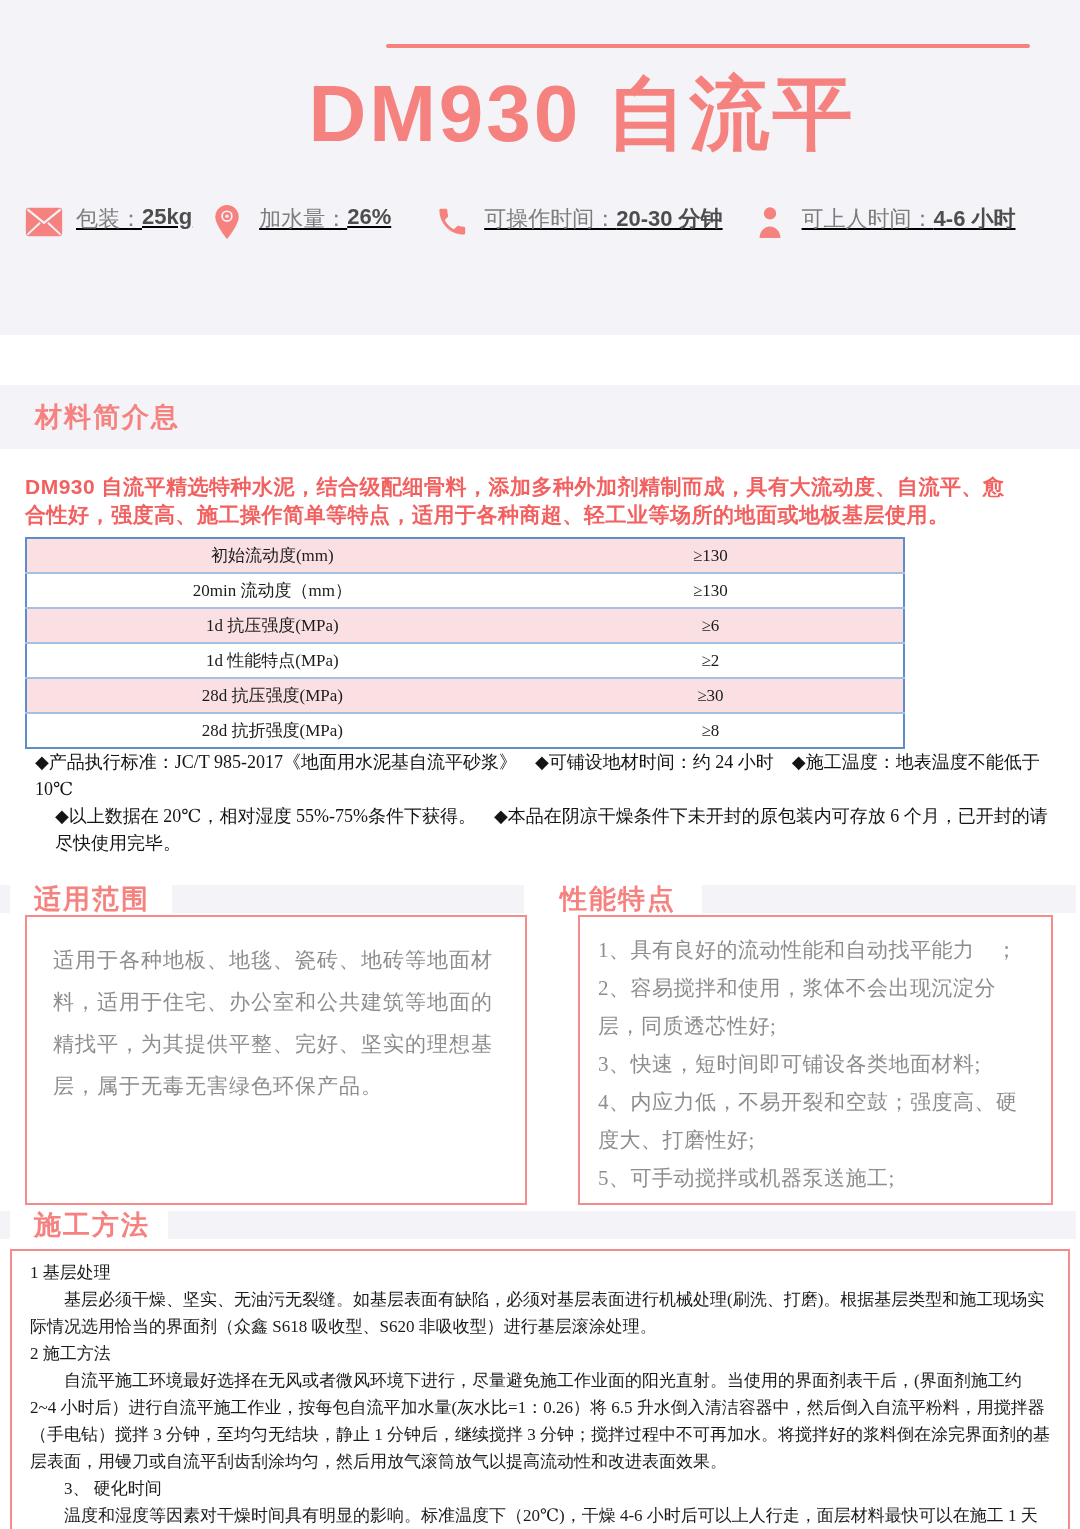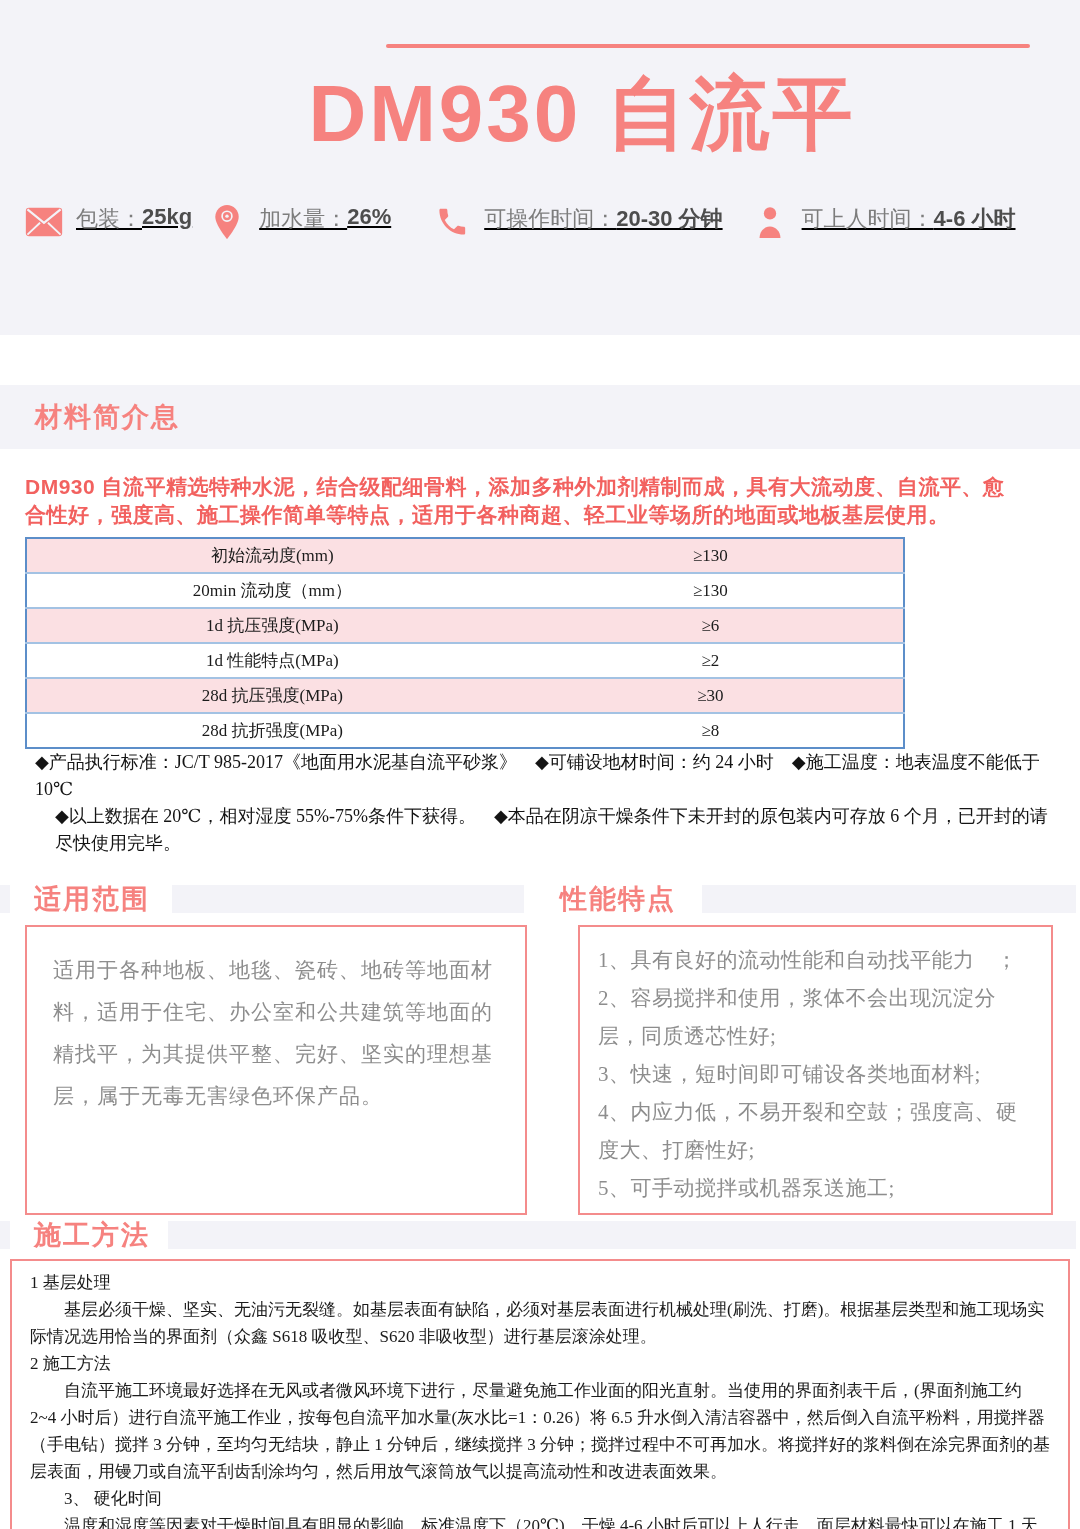--- a/index.html
+++ b/index.html
@@ -62,21 +62,21 @@
   .edge-sliver{width:10px;height:28px;background:var(--band-gray);flex:none;}
   .hdr-title{color:var(--accent);font-size:27px;font-weight:bold;letter-spacing:2px;white-space:nowrap;}
   .hdr-band{height:28px;background:var(--band-gray);}
   .t1{margin-left:24px;}
   .b1{margin-left:22px;width:352px;}
   .t2{margin-left:36px;}
   .b2{margin-left:26px;flex:1;margin-right:4px;}
   .bm{margin-left:18px;flex:1;margin-right:4px;}
 
   
-  .boxes-row{display:flex;margin-top:10px;padding-left:25px;}
+  .boxes-row{display:flex;margin-top:0;padding-left:25px;}
   .scope-box{width:502px;height:290px;box-sizing:border-box;border:2px solid var(--box-border);
     padding:22px 26px;overflow:hidden;}
   .scope-text{color:var(--muted-text);font-size:21px;line-height:42px;letter-spacing:1px;}
   .features-box{width:475px;height:290px;box-sizing:border-box;border:2px solid var(--box-border);
     margin-left:51px;padding:14px 18px;overflow:hidden;}
   .feature-item{color:var(--muted-text);font-size:21px;line-height:38px;letter-spacing:0.5px;font-family:Liberation Serif, serif;}
 
   
   .method-box{width:1060px;height:300px;box-sizing:border-box;border:2px solid var(--box-border);
     margin:8px 0 0 10px;padding:8px 18px;overflow:hidden;

